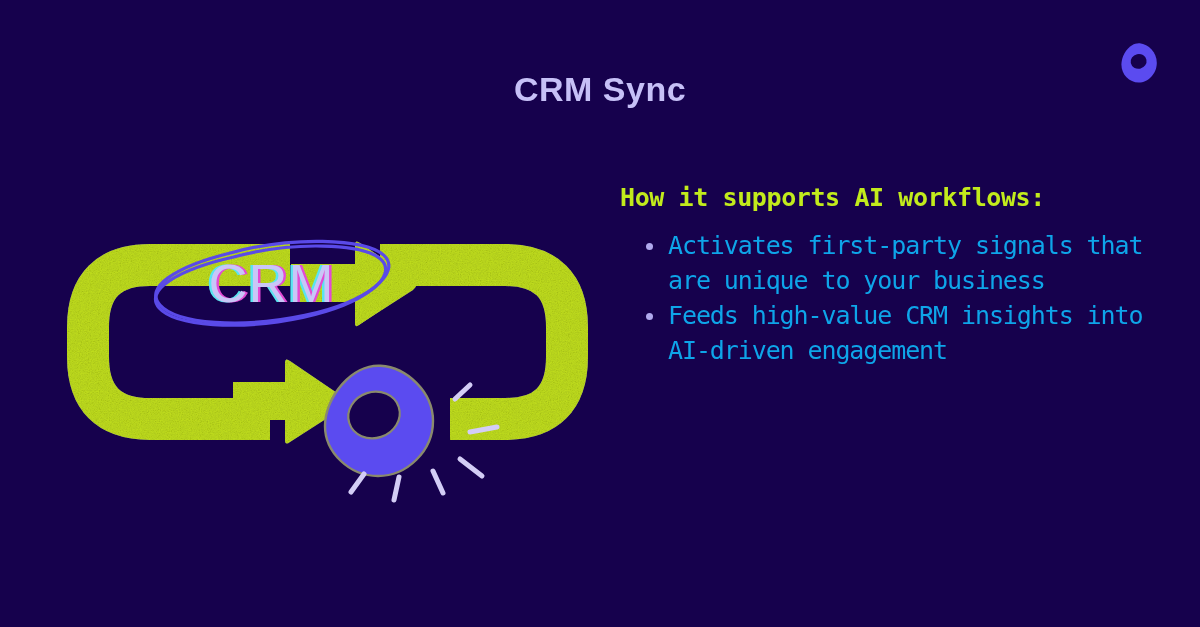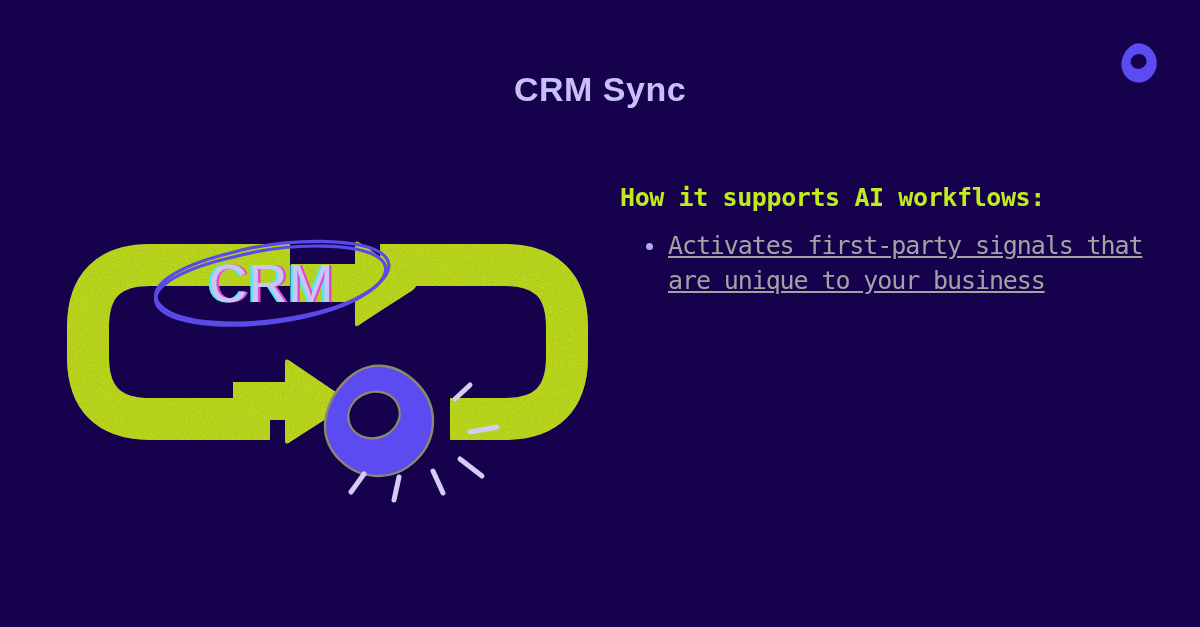--- a/index.html
+++ b/index.html
@@ -71,24 +71,23 @@
     list-style: none;
     margin: 0;
     padding: 0;
   }
   #benefit-list li {
     position: relative;
     padding-left: 48px;
     font-family: "DejaVu Sans Mono", monospace;
     font-size: 25px;
     line-height: 35px;
-    color: #a3a3a3;
+    color: #0ea5e9;
     letter-spacing: -1.1px;
     margin-bottom: 0px;
-    text-decoration: underline;
   }
   #benefit-list li .bullet-dot {
     position: absolute;
     left: 26px;
     top: 15px;
     width: 7px;
     height: 7px;
     border-radius: 50%;
     background: #b0a9ee;
   }
@@ -171,16 +170,20 @@
   </div>
 
   <div id="content-column">
     <div id="section-heading">How it supports AI workflows:</div>
 
     <ul id="benefit-list">
       <li>
         <span class="bullet-dot"></span>
         <span class="li-text">Activates first-party signals that are unique to your business</span>
       </li>
+      <li>
+        <span class="bullet-dot"></span>
+        <span class="li-text">Feeds high-value CRM insights into AI-driven engagement</span>
+      </li>
     </ul>
   </div>
 
 </div>
 
 </body></html>

